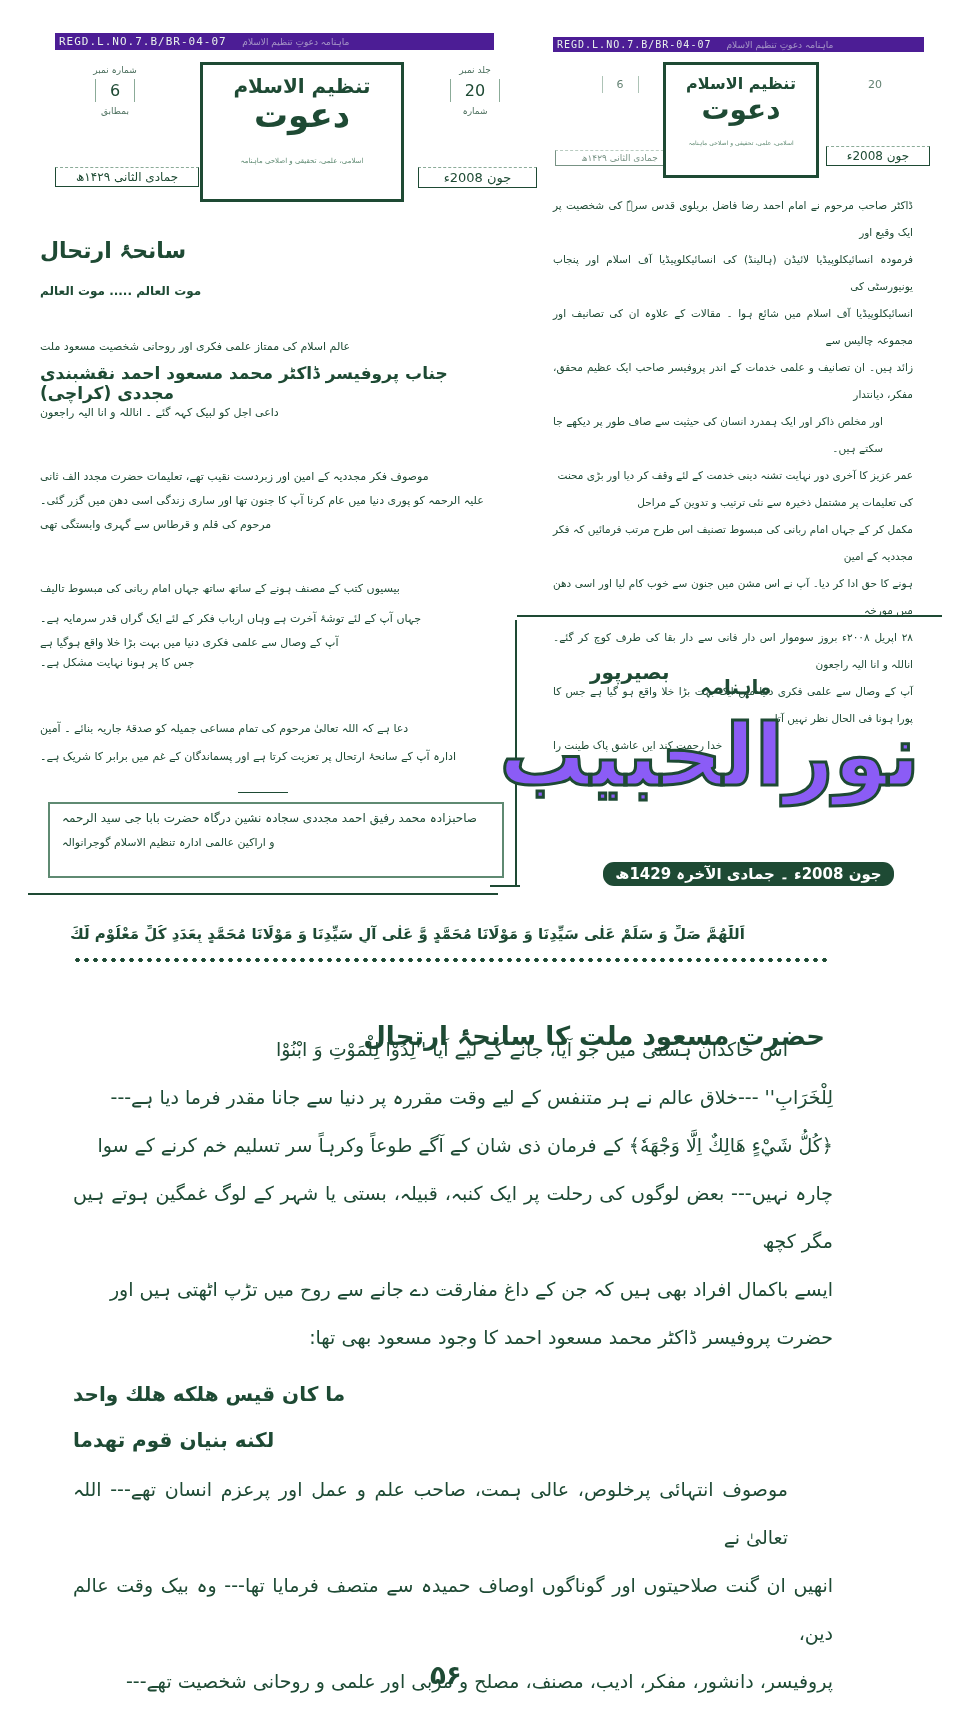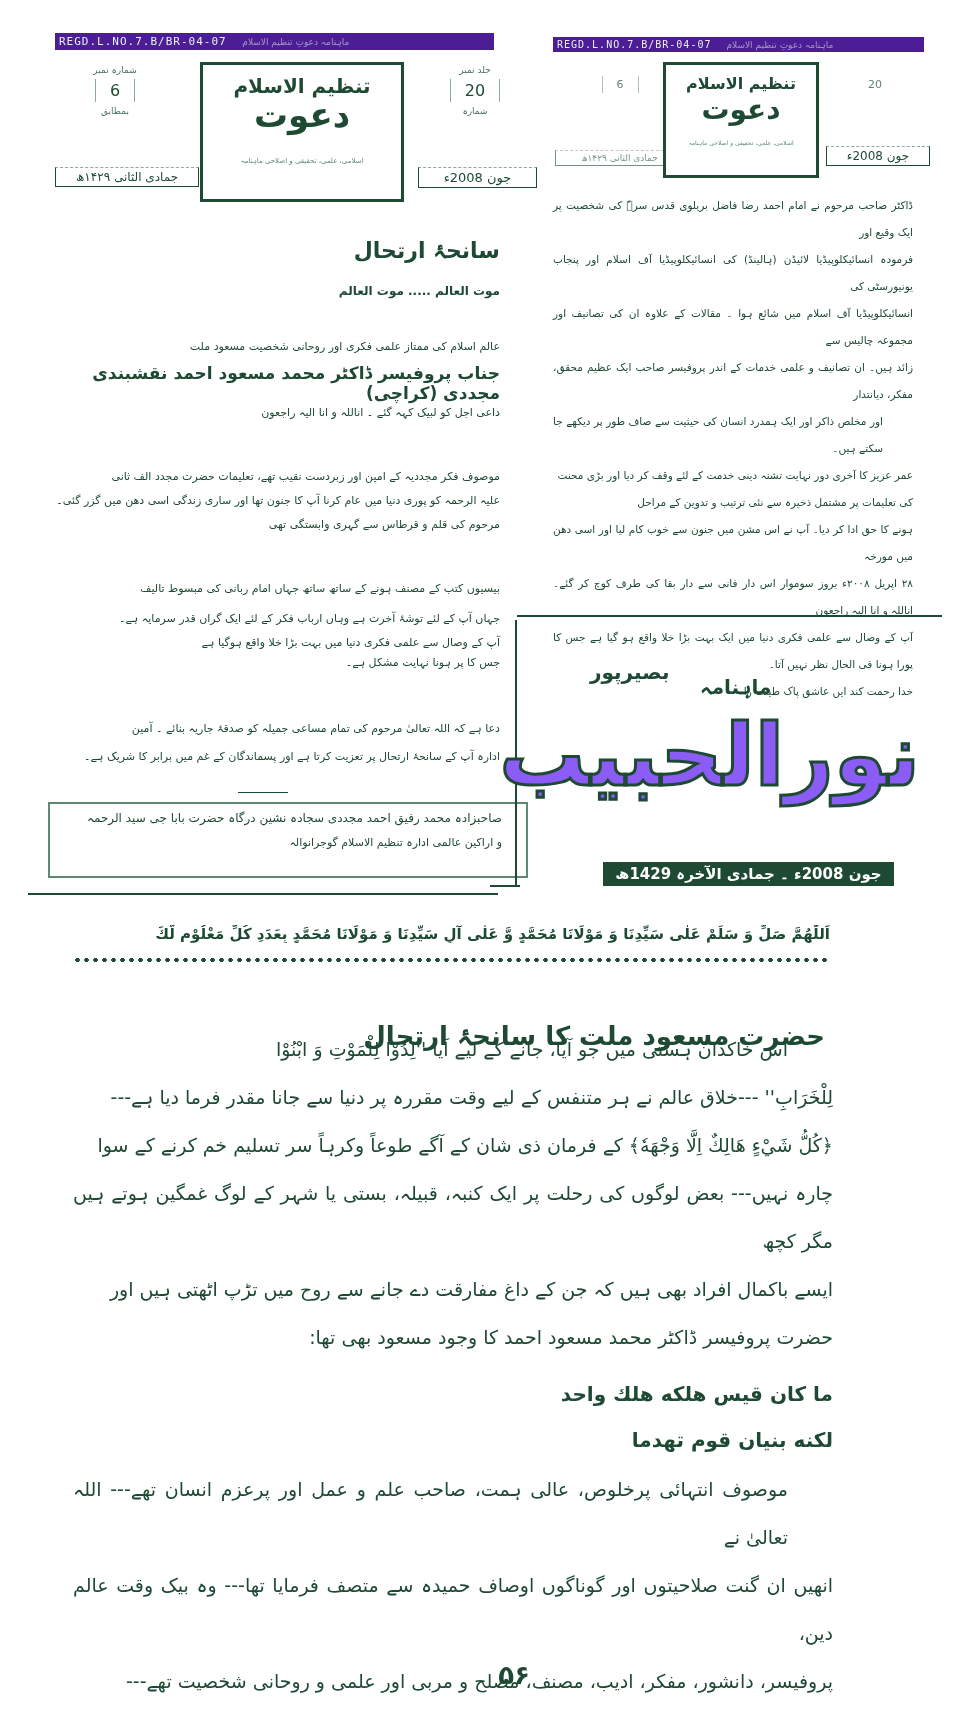--- a/index.html
+++ b/index.html
@@ -2,21 +2,21 @@
 <html><head>
   <meta charset="utf-8">
   <style>
     html, body { margin:0; padding:0; }
     body {
       width:960px; height:1715px; background:#ffffff; position:relative; overflow:hidden;
       color:#1d4a33; font-family:"DejaVu Sans", sans-serif;
     }
     .abs { position:absolute; }
     .ur { direction:rtl; unicode-bidi:embed; font-family:"DejaVu Sans", sans-serif; }
-    .center { text-align:right; }
+    .center { text-align:left; }
 
     
     .reg-strip {
       background:#4c1d95; color:#e9f2ec; font-family:"DejaVu Sans Mono", monospace;
       font-size:11px; font-weight:normal; letter-spacing:1px; white-space:nowrap; overflow:hidden;
       height:17px; line-height:17px; padding-left:4px;
     }
     .reg-strip .ur-tail { opacity:.55; font-size:9px; margin-left:8px; }
 
     
@@ -30,21 +30,21 @@
     .side-block { text-align:center; color:#1e4a34; }
     .side-block .lbl { font-size:9px; direction:rtl; opacity:.8; }
     .side-block .num { font-size:16px; border-left:1px solid #8bab98; border-right:1px solid #8bab98; display:inline-block; padding:2px 14px; margin:4px 0; }
     .date-box { border:1px solid #1e4a34; border-top:1px dashed #8bab98; font-size:13px; padding:2px 6px; direction:rtl; text-align:center; }
 
     
     .heading-bold { font-weight:bold; font-size:22px; color:#1e4a34; }
     .txt { font-size:11px; line-height:14px; color:#1e4a34; }
     .txt-md { font-size:12px; line-height:16px; color:#1e4a34; }
     .name-line { font-size:17px; font-weight:bold; color:#1e4a34; }
-    .tribute-box { border:2px solid #5f8a72; padding:6px 24px; }
+    .tribute-box { border:2px solid #5f8a72; padding:6px 12px; }
     .divider { border-top:2px solid #1e4a34; }
     .divider-thin { border-top:1px solid #1e4a34; }
     .vline { border-left:2px solid #1e4a34; }
 
     
     .rtxt { font-size:10.5px; line-height:27px; color:#1e4a34; text-align:justify; }
 
     
     .logo-big { font-size:86px; font-weight:bold; color:#8b5cf6; -webkit-text-stroke:3px #1e4a34; line-height:100px; }
     .logo-small { font-size:20px; font-weight:bold; color:#1e4a34; }
@@ -145,37 +145,38 @@
 <div class="abs divider" style="left:28px;top:893px;width:470px;"></div>
 
 <div class="abs ur rtxt" style="left:553px;top:192px;width:360px;">
   <div>ڈاکٹر صاحب مرحوم نے امام احمد رضا فاضل بریلوی قدس سرہٗ کی شخصیت پر ایک وقیع اور</div>
   <div>فرمودہ انسائیکلوپیڈیا لائیڈن (ہالینڈ) کی انسائیکلوپیڈیا آف اسلام اور پنجاب یونیورسٹی کی</div>
   <div>انسائیکلوپیڈیا آف اسلام میں شائع ہوا ۔ مقالات کے علاوہ ان کی تصانیف اور مجموعہ چالیس سے</div>
   <div>زائد ہیں۔ ان تصانیف و علمی خدمات کے اندر پروفیسر صاحب ایک عظیم محقق، مفکر، دیانتدار</div>
   <div style="padding-right:30px;">اور مخلص ذاکر اور ایک ہمدرد انسان کی حیثیت سے صاف طور پر دیکھے جا سکتے ہیں۔</div>
   <div>عمر عزیز کا آخری دور نہایت تشنہ دینی خدمت کے لئے وقف کر دیا اور بڑی محنت</div>
   <div>کی تعلیمات پر مشتمل ذخیرہ سے نئی ترتیب و تدوین کے مراحل</div>
+  <div>مکمل کر کے جہاں امام ربانی کی مبسوط تصنیف اس طرح مرتب فرمائیں کہ فکر مجددیہ کے امین</div>
   <div>ہونے کا حق ادا کر دیا۔ آپ نے اس مشن میں جنون سے خوب کام لیا اور اسی دھن میں مورخہ</div>
   <div>۲۸ اپریل ۲۰۰۸ء بروز سوموار اس دار فانی سے دار بقا کی طرف کوچ کر گئے۔ اناللہ و انا الیہ راجعون</div>
   <div>آپ کے وصال سے علمی فکری دنیا میں ایک بہت بڑا خلا واقع ہو گیا ہے جس کا پورا ہونا فی الحال نظر نہیں آتا۔</div>
   <div class="center">خدا رحمت کند ایں عاشق پاک طینت را</div>
 </div>
 
 <div class="abs divider" style="left:517px;top:615px;width:425px;"></div>
 <div class="abs vline" style="left:515px;top:620px;height:265px;"></div>
 <div class="abs divider" style="left:490px;top:885px;width:30px;"></div>
 
 <div class="abs ur center" style="left:540px;top:640px;width:380px;height:200px;">
   <div class="logo-small" style="position:absolute;left:50px;top:20px;">بصیرپور</div>
   <div class="logo-small" style="position:absolute;left:160px;top:35px;">ماہنامہ</div>
   <div class="logo-big" style="position:absolute;left:0;top:65px;width:380px;">نورالحبیب</div>
 </div>
 
-<div class="abs date-banner" style="left:603px;top:862px;width:275px;text-align:center;">جون 2008ء ۔ جمادی الآخرہ 1429ھ</div>
+<div class="abs date-banner" style="left:603px;top:862px;width:275px;text-align:center;border-radius:11px;">جون 2008ء ۔ جمادی الآخرہ 1429ھ</div>
 
 <div class="abs ur durood center" style="left:70px;top:925px;width:760px;white-space:nowrap;overflow:hidden;">اَللّٰهُمَّ صَلِّ وَ سَلِّمْ عَلٰى سَيِّدِنَا وَ مَوْلَانَا مُحَمَّدٍ وَّ عَلٰى آلِ سَيِّدِنَا وَ مَوْلَانَا مُحَمَّدٍ بِعَدَدِ كُلِّ مَعْلُوْمٍ لَّكَ</div>
 <div class="abs dotted" style="left:73px;top:957px;width:755px;"></div>
 
 <div class="abs ur article-title" style="left:200px;top:975px;width:625px;text-align:right;">حضرت مسعود ملت کا سانحۂ ارتحال</div>
 
 <div class="abs ur para" style="left:73px;top:1025px;width:760px;">
   <div style="padding-right:45px;">اس خاکدان ہستی میں جو آیا، جانے کے لیے آیا ''لِدُوْا لِلْمَوْتِ وَ ابْنُوْا</div>
   <div>لِلْخَرَابِ'' ---خلاق عالم نے ہر متنفس کے لیے وقت مقررہ پر دنیا سے جانا مقدر فرما دیا ہے---</div>
   <div>﴿كُلُّ شَيْءٍ هَالِكٌ اِلَّا وَجْهَهٗ﴾ کے فرمان ذی شان کے آگے طوعاً وکرہاً سر تسلیم خم کرنے کے سوا</div>

